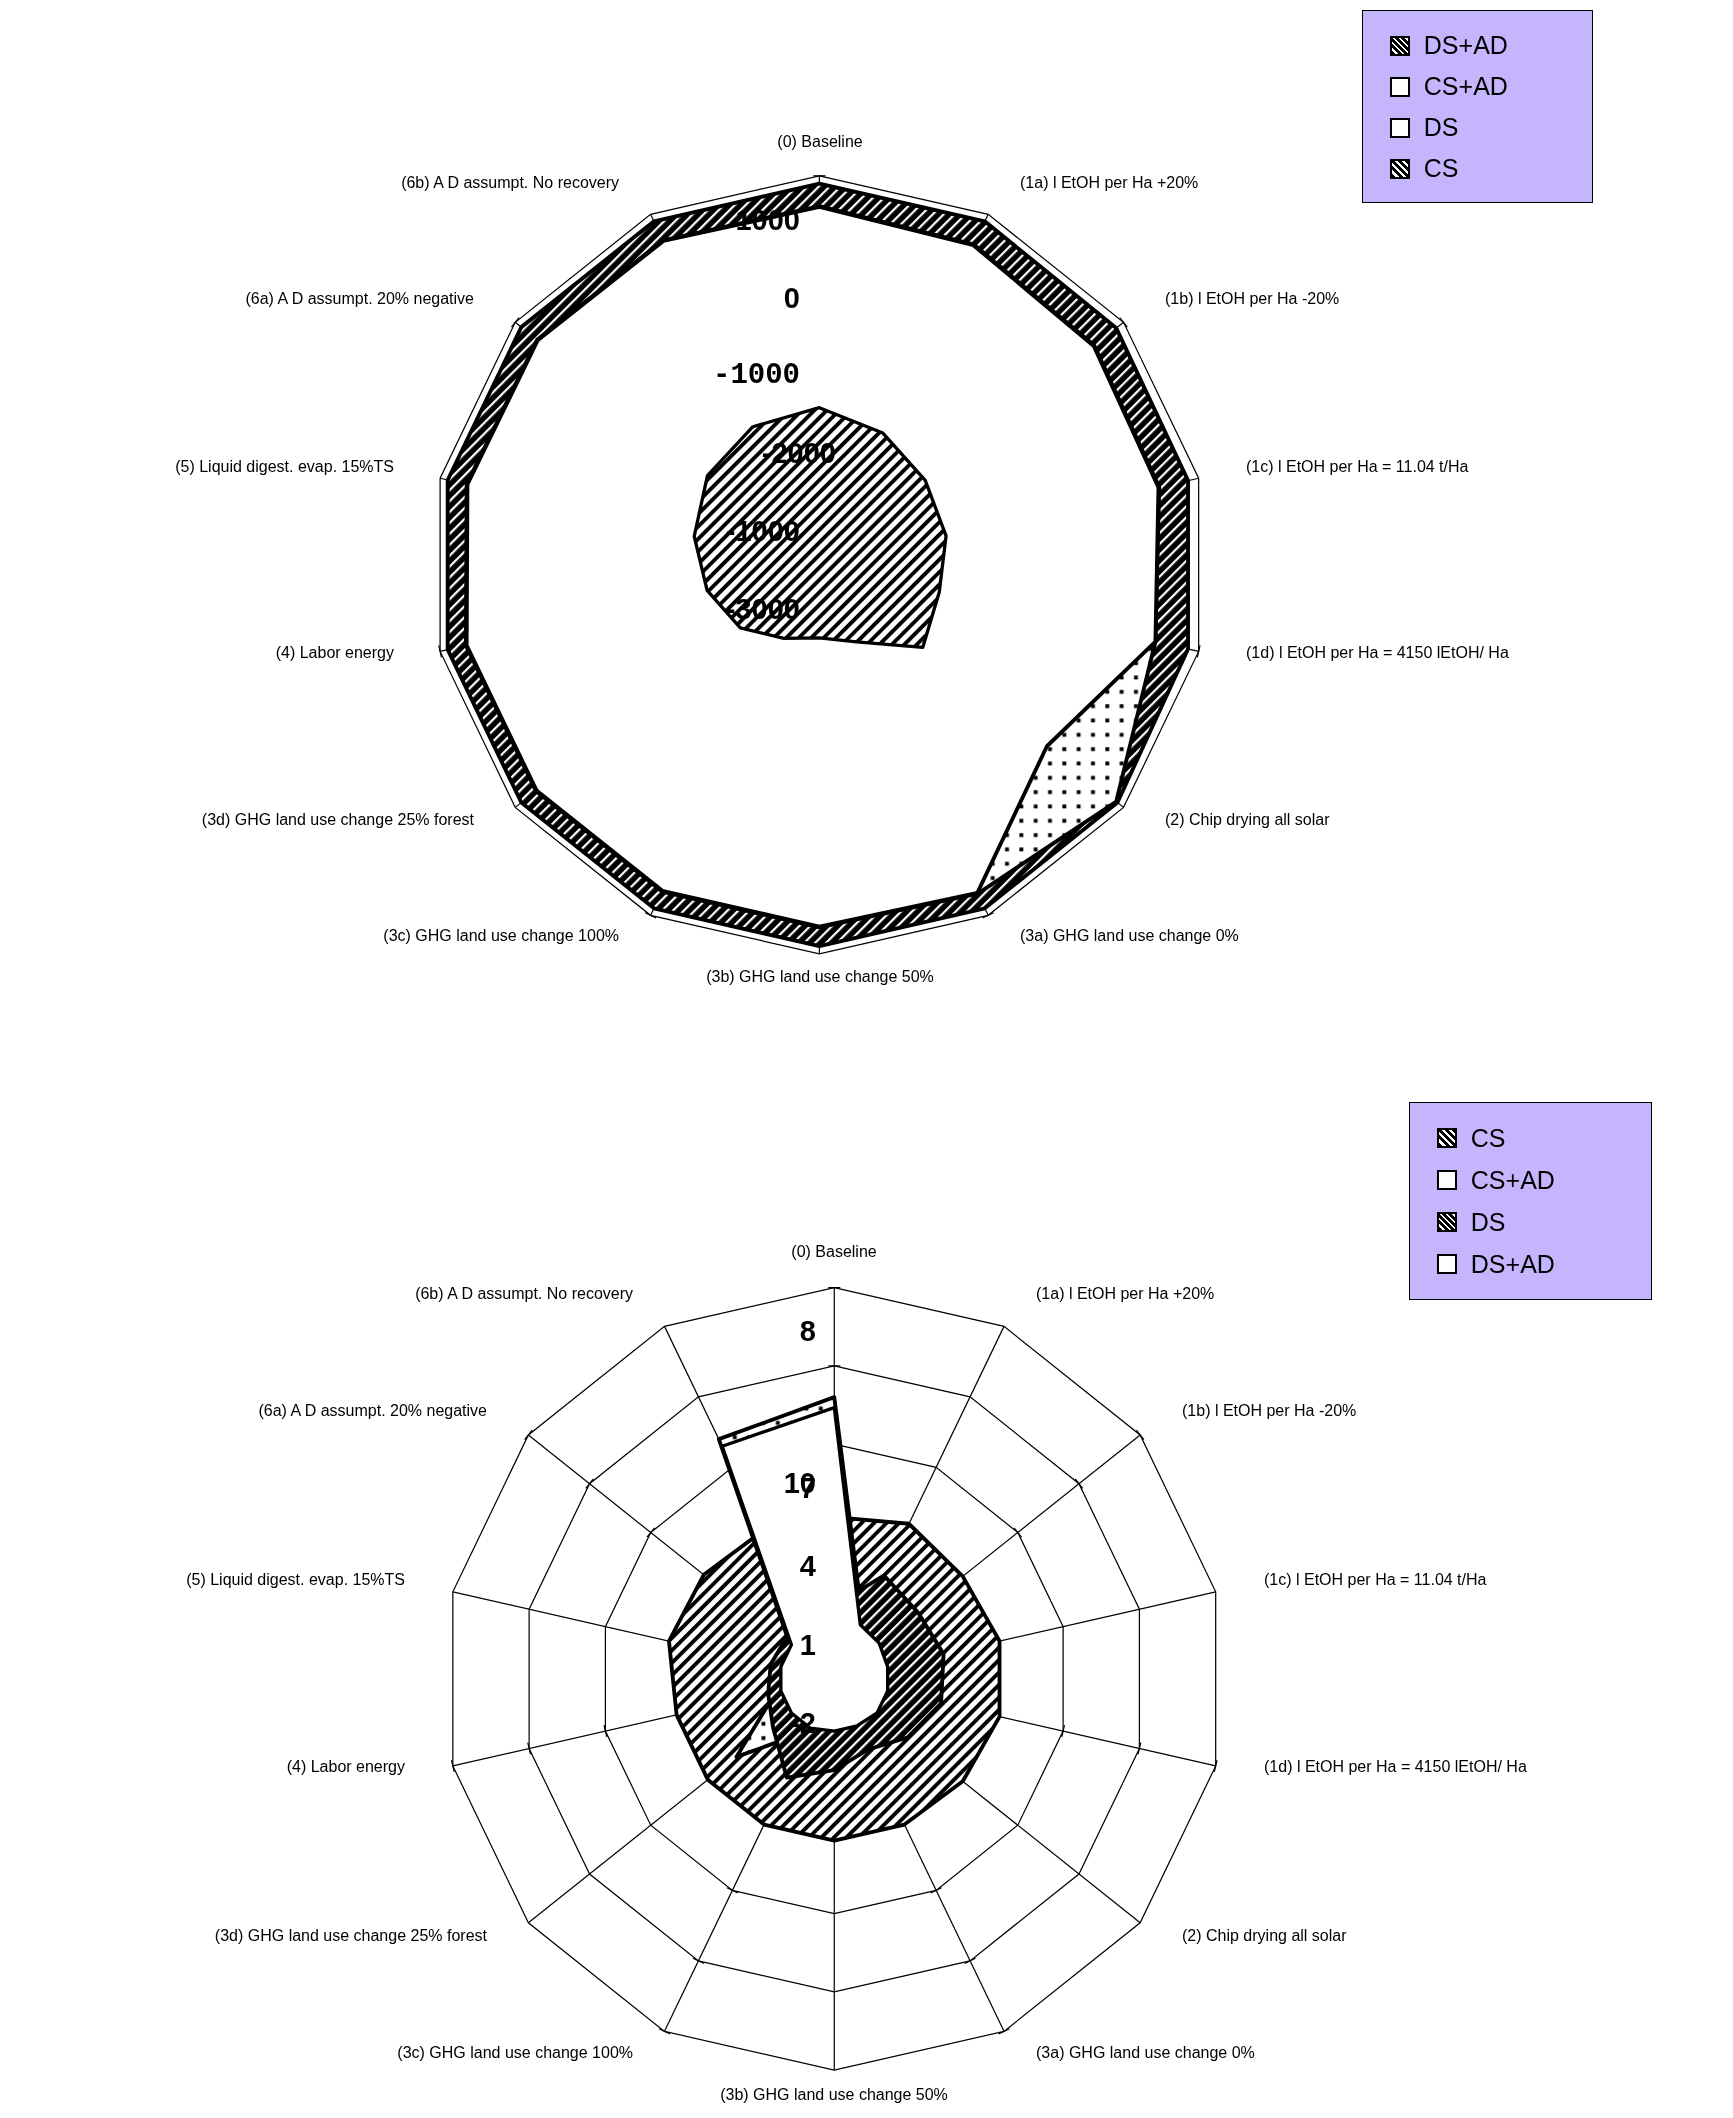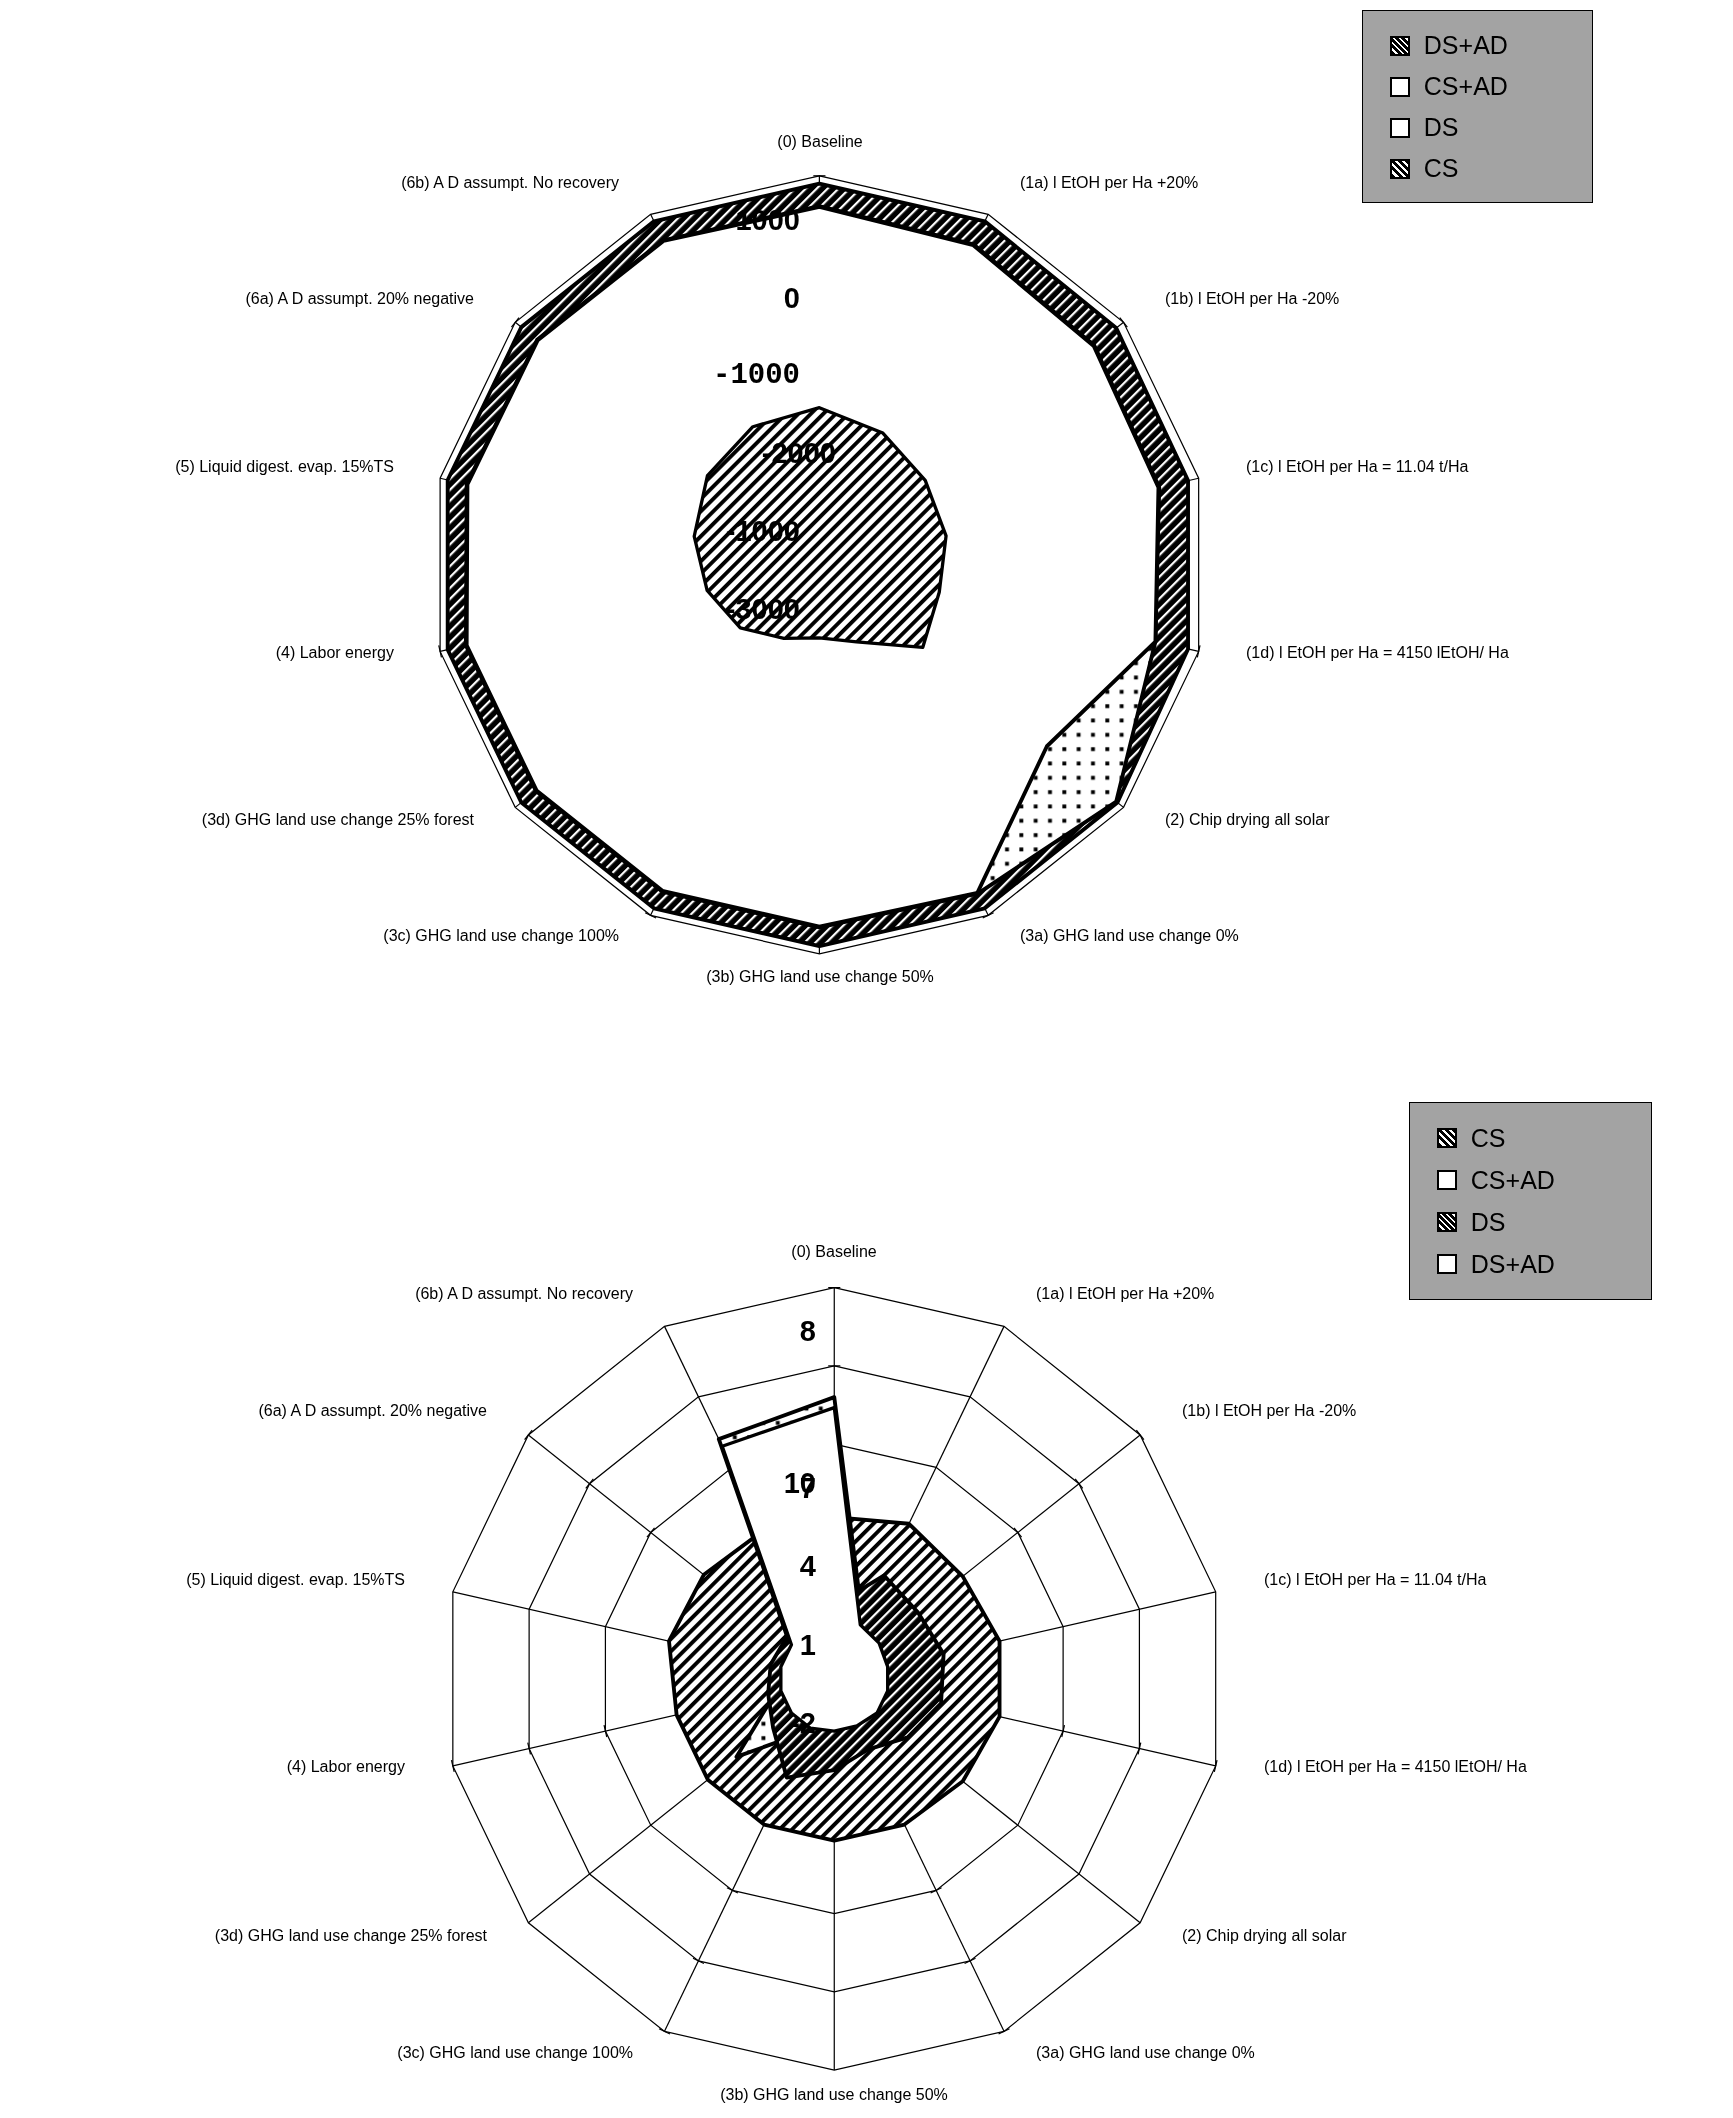--- a/index.html
+++ b/index.html
@@ -2,21 +2,21 @@
 <html style="font-size:8.8px"><head>
 <meta charset="utf-8">
 <style>
   html,body{margin:0;padding:0;background:#fff;}
   body{width:1733px;height:2119px;position:relative;font-family:"Liberation Sans",sans-serif;color:#000;}
   .chart-block{position:absolute;left:0;top:0;width:1733px;}
   .axis-label{position:absolute;font-size:16px;line-height:1.05;white-space:nowrap;color:#000;}
   .al-c{transform:translateX(-50%);}
   .al-r{transform:translateX(-100%);}
   .tick-label{position:absolute;font-size:29px;font-weight:bold;white-space:nowrap;transform:translate(-100%,-50%);color:#000;margin-top:44px;}
-  .legend{position:absolute;border:1.7px solid #000;background:#a3a3a3;box-sizing:border-box;}
+  .legend{position:absolute;border:1.7px solid #000;background:#c4b5fd;box-sizing:border-box;}
   .legend-row{display:flex;align-items:center;}
   .swatch{border:2.2px solid #000;box-sizing:border-box;flex:0 0 auto;}
   .legend-text{font-size:25px;white-space:nowrap;color:#000;}
   svg{display:block;overflow:visible;}
 </style>
 </head>
 <body>
 
 <div class="chart-block" id="block1">
     <svg width="1733" height="1047" viewBox="0 0 3145 1900">

